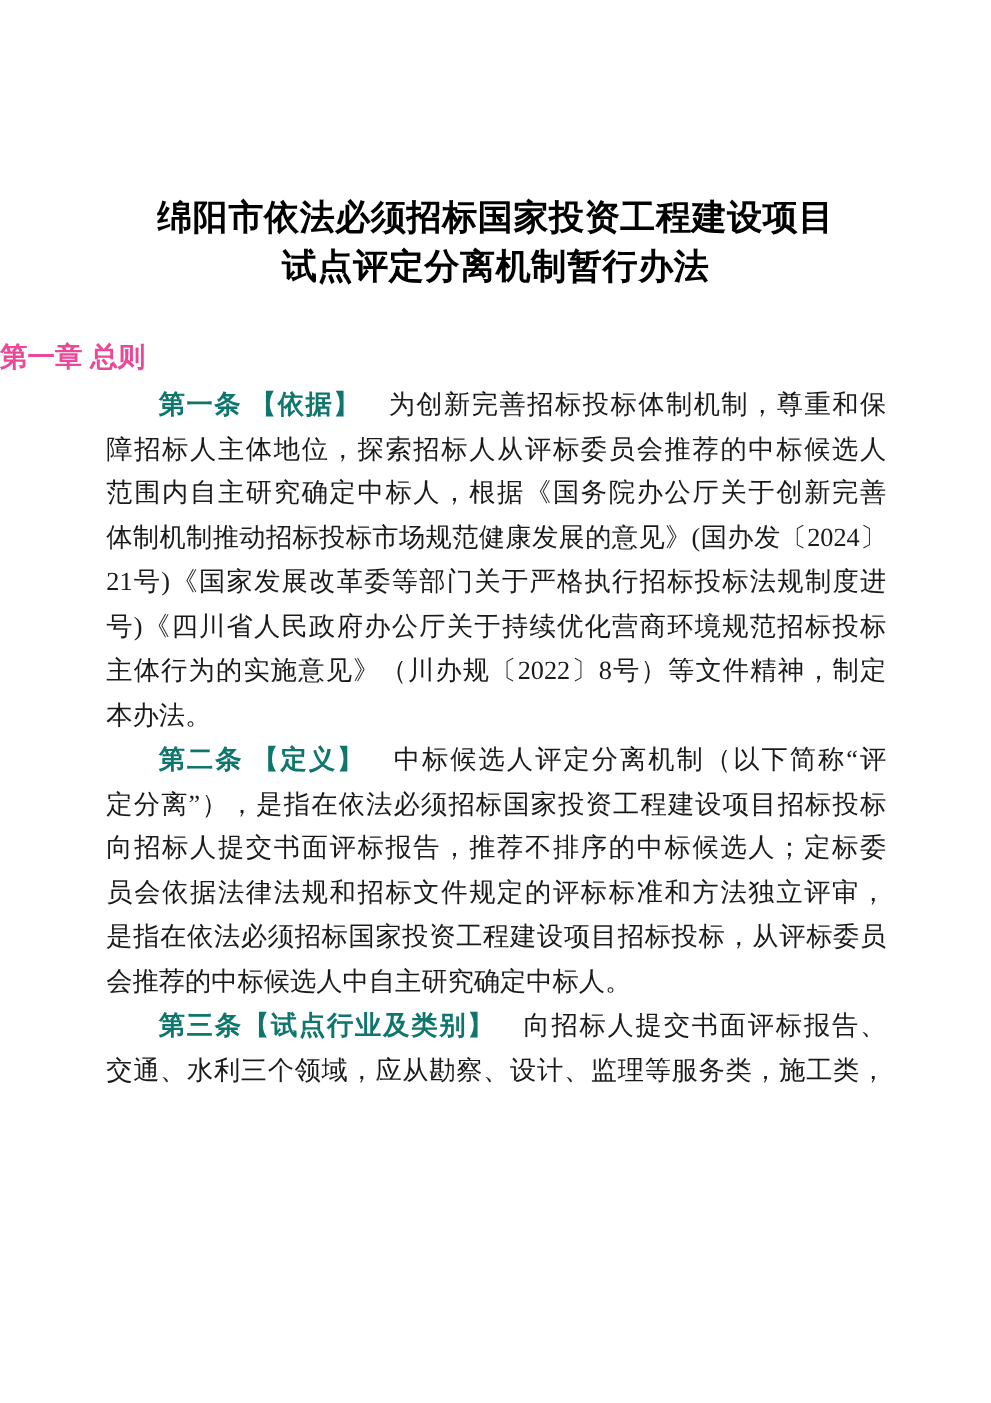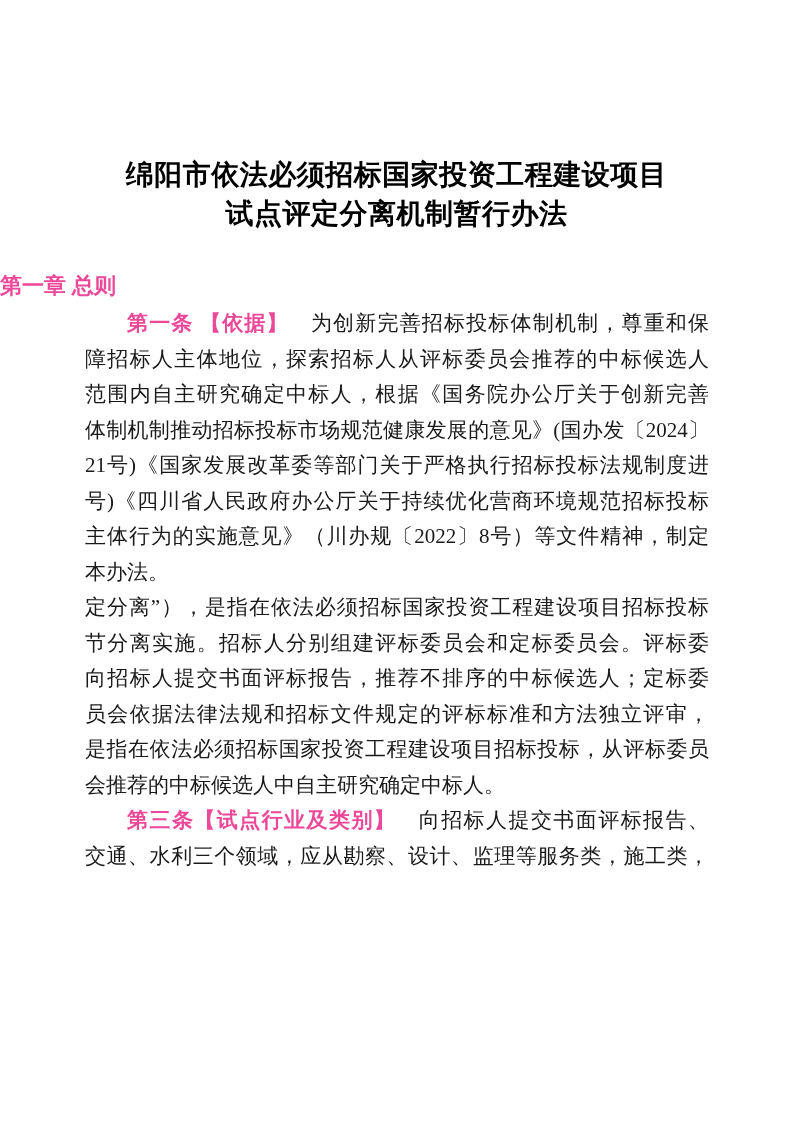--- a/index.html
+++ b/index.html
@@ -46,21 +46,21 @@
     line-height: 35.5px;
   }
   .line {
     text-align: justify;
     text-align-last: justify;
     white-space: normal;
   }
   .line.last { text-align-last: left; }
   .line.indent { text-indent: 42px; }
   .seg { color: #1a1a1a; }
-  .seg.bold { font-weight: 700; color: #ec4899; }
+  .seg.bold { font-weight: 700; color: #0f766e; }
   .page-footer {
     position: absolute;
     top: 1015px;
     left: 615px;
     width: 66px;
     display: flex;
     justify-content: space-between;
     align-items: center;
     font-size: 17px;
     line-height: 20px;
@@ -85,22 +85,22 @@
         <div class="line indent"><span class="seg bold">第一条 【依据】</span><span class="seg">　为创新完善招标投标体制机制，尊重和保</span></div>
         <div class="line"><span class="seg">障招标人主体地位，探索招标人从评标委员会推荐的中标候选人</span></div>
         <div class="line"><span class="seg">范围内自主研究确定中标人，根据《国务院办公厅关于创新完善</span></div>
         <div class="line"><span class="seg">体制机制推动招标投标市场规范健康发展的意见》(国办发〔2024〕</span></div>
         <div class="line"><span class="seg">21号)《国家发展改革委等部门关于严格执行招标投标法规制度进</span></div>
         <div class="line"><span class="seg">号)《四川省人民政府办公厅关于持续优化营商环境规范招标投标</span></div>
         <div class="line"><span class="seg">主体行为的实施意见》（川办规〔2022〕8号）等文件精神，制定</span></div>
         <div class="line last"><span class="seg">本办法。</span></div>
       </div>
       <div class="paragraph">
+        <div class="line indent"><span class="seg bold">第二条 【定义】</span><span class="seg">　中标候选人评定分离机制（以下简称“评</span></div>
         <div class="line"><span class="seg">定分离”），是指在依法必须招标国家投资工程建设项目招标投标</span></div>
-        <div class="line"><span class="seg">节分离实施。招标人分别组建评标委员会和定标委员会。评标委</span></div>
         <div class="line"><span class="seg">向招标人提交书面评标报告，推荐不排序的中标候选人；定标委</span></div>
         <div class="line"><span class="seg">员会依据法律法规和招标文件规定的评标标准和方法独立评审，</span></div>
         <div class="line"><span class="seg">是指在依法必须招标国家投资工程建设项目招标投标，从评标委员</span></div>
         <div class="line last"><span class="seg">会推荐的中标候选人中自主研究确定中标人。</span></div>
       </div>
       <div class="paragraph">
         <div class="line indent"><span class="seg bold">第三条【试点行业及类别】</span><span class="seg">　向招标人提交书面评标报告、</span></div>
         <div class="line"><span class="seg">交通、水利三个领域，应从勘察、设计、监理等服务类，施工类，</span></div>
       </div>
     </div>

